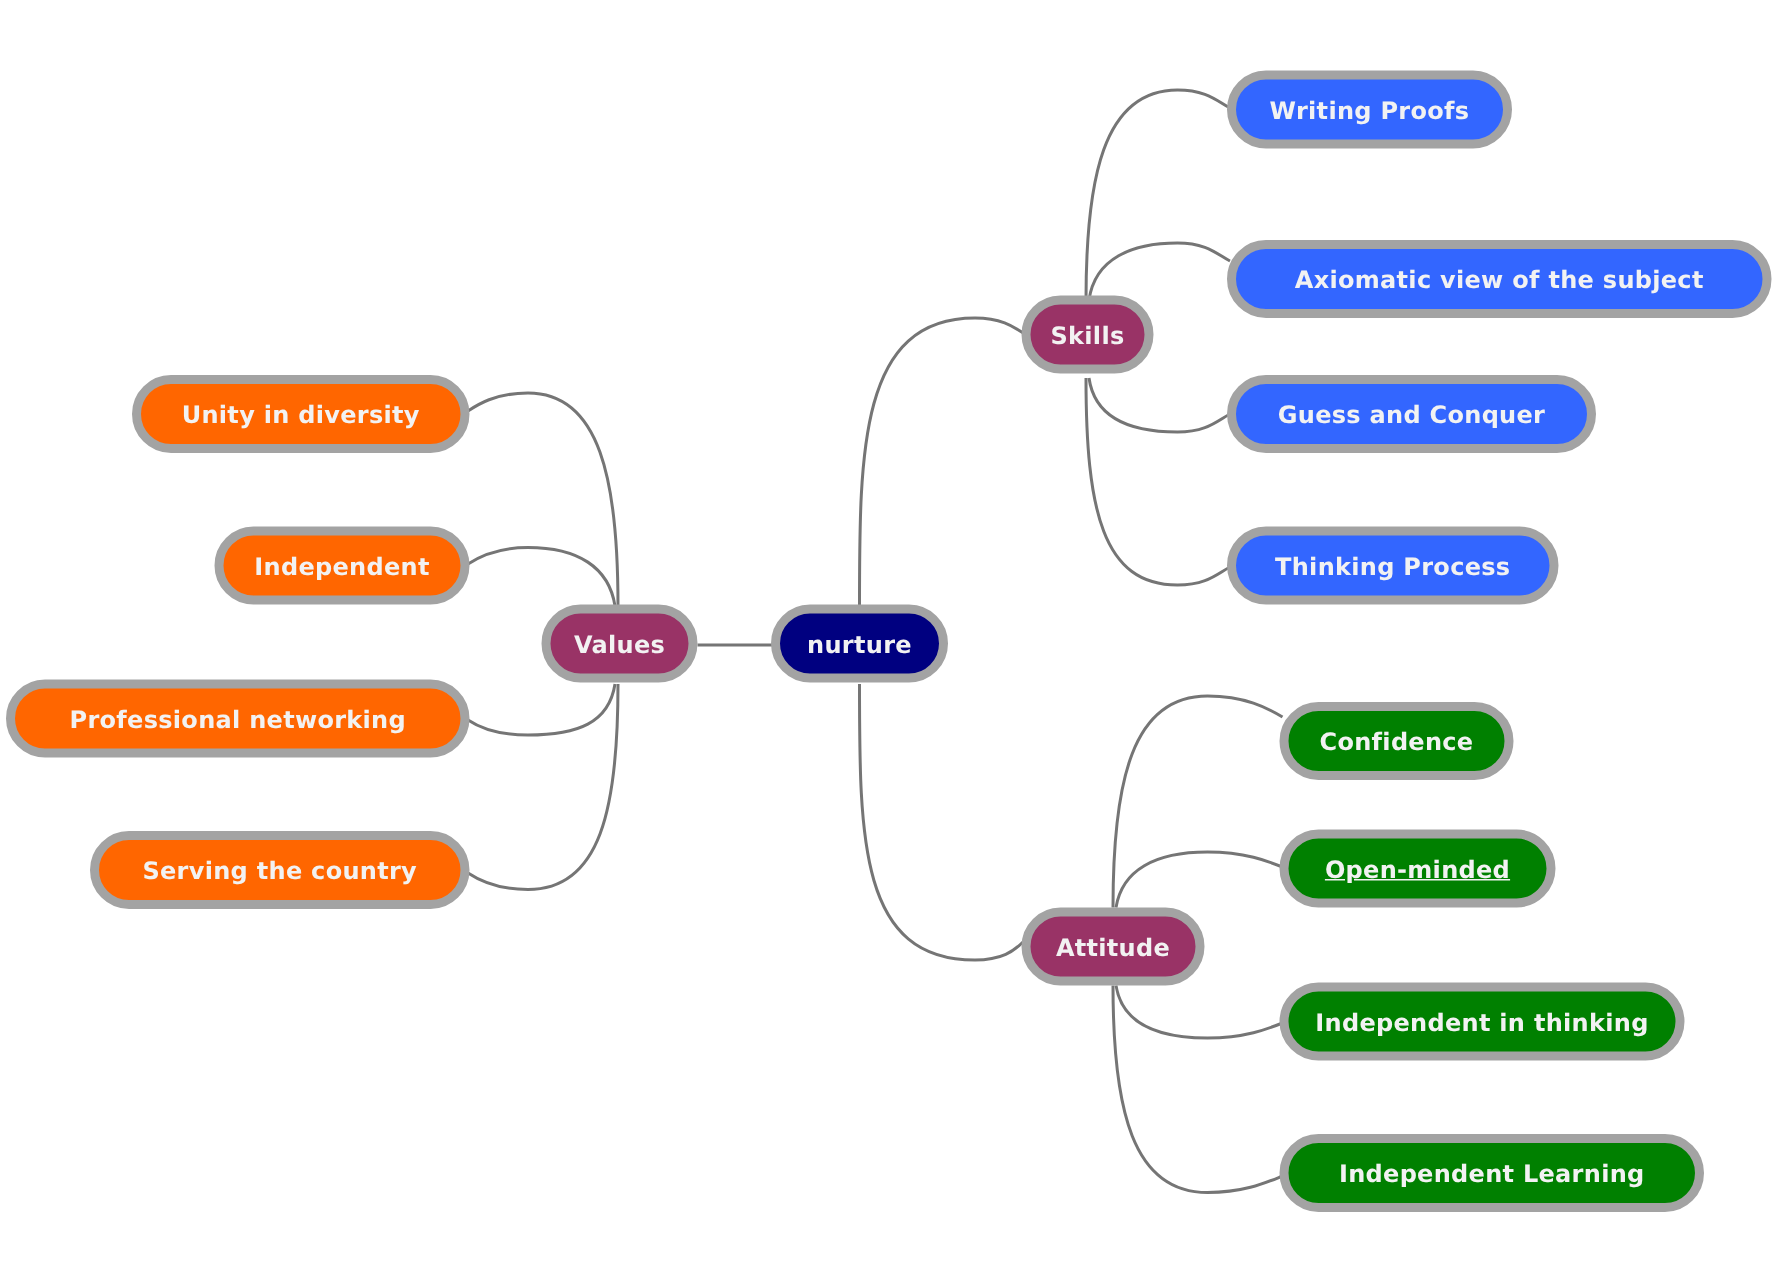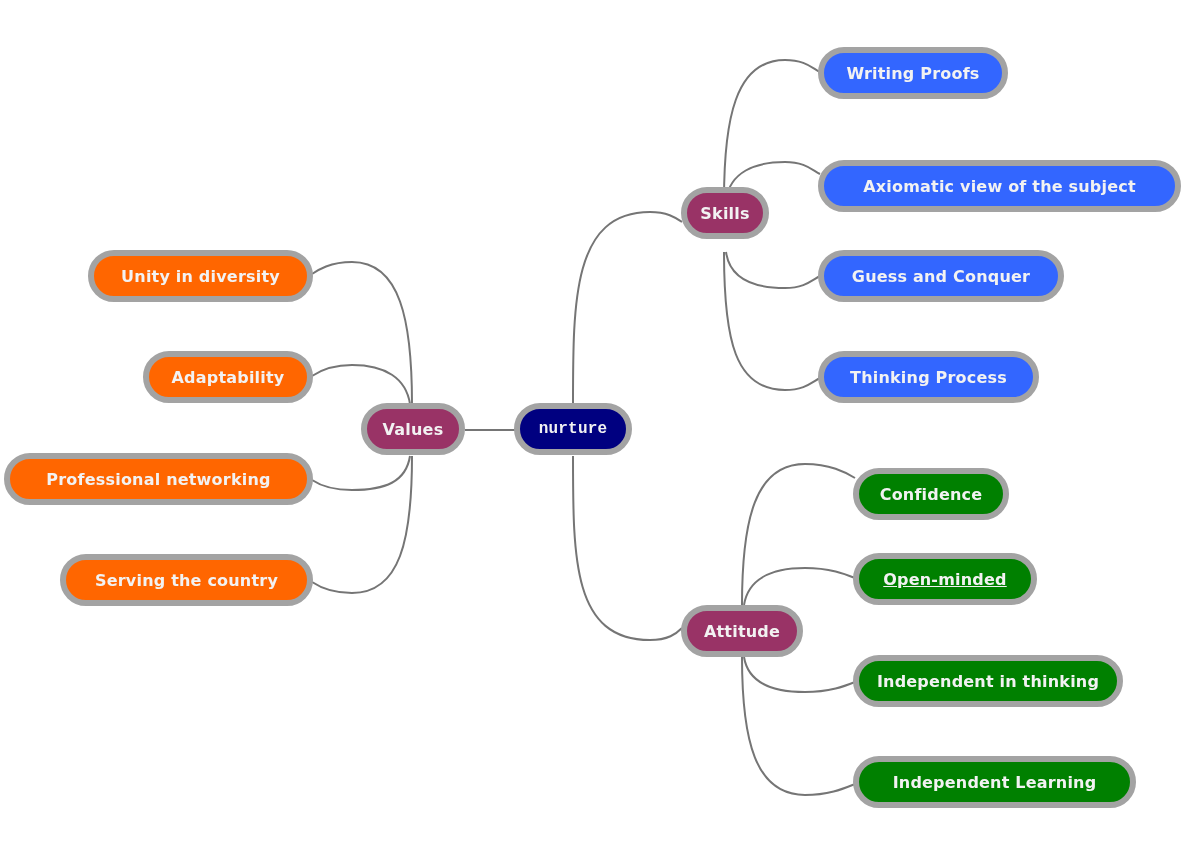--- a/index.html
+++ b/index.html
@@ -7,21 +7,21 @@
          font-family: "DejaVu Sans", "Liberation Sans", sans-serif; }
   #edges { position: absolute; left: 0; top: 0; width: 1182px; height: 842px; }
   #edges path { fill: none; stroke: #757575; stroke-width: 2; }
   .node {
     position: absolute; box-sizing: border-box; height: 52px;
     border: 6px solid #a3a3a3; border-radius: 26px;
     color: #f2f2f2; font-weight: bold; font-size: 16px;
     display: flex; align-items: center; justify-content: center;
     white-space: nowrap; letter-spacing: 0.2px; cursor: pointer;
   }
-  .root { background: #000080; font-family: Liberation Mono, monospace; }
+  .root { background: #000080; }
   .branch { background: #993366; }
   .leaf-skills { background: #3366ff; }
   .leaf-values { background: #ff6600; }
   .leaf-attitude { background: #008000; }
 </style>
 </head>
 <body>
 
 <svg id="edges" xmlns="http://www.w3.org/2000/svg">
 
@@ -40,30 +40,30 @@
   <path d="M742,657 C742,740 755,795 805,795 C830,795 845,788 855,784"></path>
 
   <path d="M412,404 C412,320 400,262 352,262 C330,262 318,270 312,274"></path>
   <path d="M410,404 C406,378 385,365 352,365 C330,365 318,372 312,376"></path>
   <path d="M410,456 C406,482 385,490 352,490 C330,490 318,484 312,480"></path>
   <path d="M412,456 C412,540 400,593 352,593 C330,593 318,586 312,582"></path>
 </svg>
 
 <div class="node root" style="left:514px; top:403px; width:118px;">nurture</div>
 
-<div class="node branch" style="left:681px; top:187px; width:88px;">Skills</div>
+<div class="node branch" style="left:681px; top:197px; width:88px;">Skills</div>
 <div class="node branch" style="left:681px; top:605px; width:122px;">Attitude</div>
 <div class="node branch" style="left:361px; top:403px; width:104px;">Values</div>
 
 <div class="node leaf-skills" style="left:818px; top:47px; width:190px;">Writing Proofs</div>
 <div class="node leaf-skills" style="left:818px; top:148px; width:363px;margin-top:12px;">Axiomatic view of the subject</div>
 <div class="node leaf-skills" style="left:818px; top:250px; width:246px;">Guess and Conquer</div>
 <div class="node leaf-skills" style="left:818px; top:351px; width:221px;">Thinking Process</div>
 
 <div class="node leaf-attitude" style="left:853px; top:468px; width:156px;">Confidence</div>
 <div class="node leaf-attitude" style="left:853px; top:553px; width:184px;text-decoration:underline;">Open-minded</div>
 <div class="node leaf-attitude" style="left:853px; top:655px; width:270px;">Independent in thinking</div>
 <div class="node leaf-attitude" style="left:853px; top:756px; width:283px;">Independent Learning</div>
 
 <div class="node leaf-values" style="left:88px; top:250px; width:225px;">Unity in diversity</div>
-<div class="node leaf-values" style="left:143px; top:351px; width:170px;">Adaptability</div>
+<div class="node leaf-values" style="left:143px; top:351px; width:170px;">Independent</div>
 <div class="node leaf-values" style="left:4px; top:453px; width:309px;">Professional networking</div>
 <div class="node leaf-values" style="left:60px; top:554px; width:253px;">Serving the country</div>
 
 </body></html>

